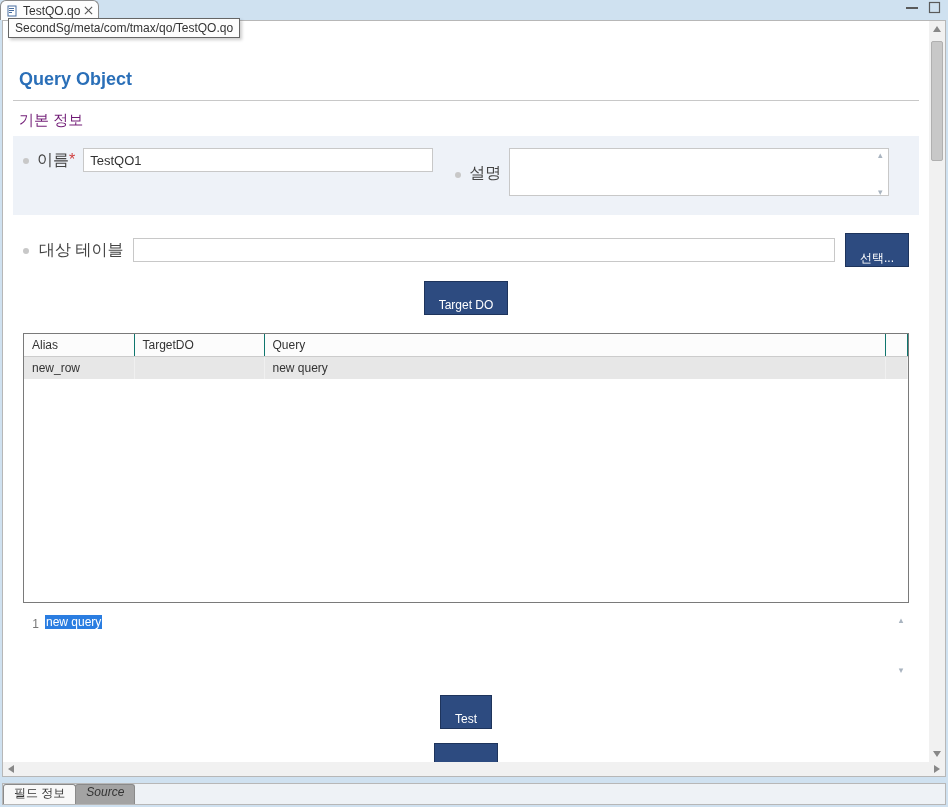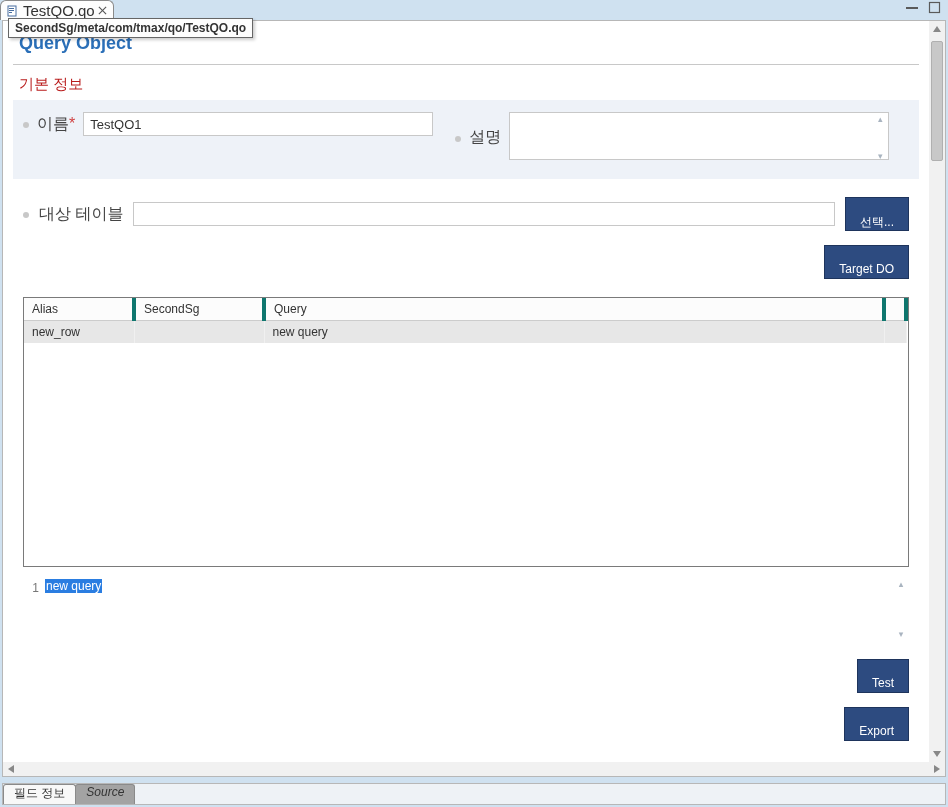--- a/index.html
+++ b/index.html
@@ -5,73 +5,73 @@
   * { box-sizing: border-box; margin: 0; padding: 0; }
   html, body { width: 948px; height: 807px; overflow: hidden; font-family: "Malgun Gothic", "Segoe UI", Arial, sans-serif; font-size: 12px; color: #333; background: #fff; }
 
   .app-shell { position: relative; width: 948px; height: 807px; background: #cfe1f0; }
 
   
   .tabbar { position: absolute; left: 0; top: 0; right: 0; height: 20px; background: #cfe1f0; display: flex; align-items: flex-end; }
   .tab { position: relative; height: 20px; background: #fdfdfd; border: 1px solid #8a8a8a; border-bottom: none; border-radius: 6px 6px 0 0; padding: 0 18px 0 6px; display: flex; align-items: center; gap: 4px; }
   .tab .file-icon { width: 12px; height: 12px; display: inline-block; }
   .tab .file-icon svg { width: 12px; height:12px; display:block; }
-  .tab-text { color: #333; font-size: 15px; }
+  .tab-text { color: #333; font-size: 12px; }
   .tab-close { position: absolute; right: 4px; top: 3px; width: 12px; height: 12px; display:flex; align-items:center; justify-content:center; color:#666; }
   .tab-close svg { width:9px; height:9px; }
 
   .titlebar-controls { position: absolute; right: 6px; top: 2px; display: flex; gap: 8px; align-items:center; }
   .titlebar-controls .ctl { width: 14px; height: 12px; display:flex; align-items:center; justify-content:center; }
   .titlebar-controls svg { display:block; }
 
   
-  .tooltip { position: absolute; left: 8px; top: 18px; background: #fdfdfd; border: 1px solid #666; padding: 2px 6px; font-size: 12px; color:#333; box-shadow: 2px 2px 3px rgba(0,0,0,0.2); z-index: 50; font-weight: bold; }
+  .tooltip { position: absolute; left: 8px; top: 18px; background: #fdfdfd; border: 1px solid #666; padding: 2px 6px; font-size: 12px; color:#333; box-shadow: 2px 2px 3px rgba(0,0,0,0.2); z-index: 50; }
 
   
   .content-wrap { position: absolute; left: 2px; top: 20px; right: 2px; bottom: 30px; background: #fff; border:1px solid #b7b7b7; }
   .content-scroll { position:absolute; left:0; top:0; right:16px; bottom:14px; overflow:hidden; }
   .vscroll { position:absolute; right:0; top:0; width:16px; bottom:14px; background:#f1f1f1; }
   .vscroll .thumb { position:absolute; top:20px; left:2px; right:2px; height:120px; background:#c8c8c8; border:1px solid #b0b0b0; border-radius:2px; }
   .vscroll .arrow { position:absolute; left:0; right:0; height:16px; display:flex; align-items:center; justify-content:center; }
   .vscroll .arrow.up{top:0;} .vscroll .arrow.down{bottom:0;}
   .hscroll-area { position:absolute; left:0; right:0; bottom:0; height:14px; background:#f1f1f1; display:flex; justify-content:space-between; align-items:center; }
   .hscroll-area .harrow { width:16px; height:14px; display:flex; align-items:center; justify-content:center; }
 
   
-  .page { padding: 0 10px; }
+  .page { padding: 0 10px; margin-top: 36px; }
   .page-title { color:#2a6fb8; font-size:18px; font-weight:bold; padding: 12px 6px 10px 6px; }
 
   .section { margin: 0 0 8px 0; }
-  .section-hdr { border-top: 1px solid #c8c8c8; padding: 10px 6px 6px 6px; color:#b91c1c; font-size:15px; }
+  .section-hdr { border-top: 1px solid #c8c8c8; padding: 10px 6px 6px 6px; color:#701a75; font-size:15px; }
   .section-body { background:#eef2f8; padding: 12px 10px 16px 10px; }
   .white-body { background:#fff; }
 
   .row { display:flex; align-items:flex-start; gap:10px; }
   .field { display:flex; align-items:center; gap:8px; }
   .bullet { width:6px; height:6px; border-radius:50%; background:#c8c8c8; flex:none; margin-top:2px;}
   .lbl { color:#444; font-size:16px; white-space:nowrap; }
   .req { color:#d04040; }
   input.text { height:24px; border:1px solid #c8c8c8; background:#fff; padding:0 6px; font-family:inherit; font-size:13px; color:#333; }
   .name-input { width: 350px; }
   textarea.desc { width:380px; height:48px; border:1px solid #c8c8c8; background:#fff; resize:none; font-family:inherit; font-size:13px; padding:4px 6px; }
   .desc-wrap{ position:relative; }
   .desc-scroll { position:absolute; right:2px; top:2px; bottom:2px; width:14px; display:flex; flex-direction:column; justify-content:space-between; align-items:center; pointer-events:none; }
   .chev { color:#a9b4c0; font-size:9px; }
 
   
   .q-body { padding: 10px 10px; }
   .target-row { display:flex; align-items:center; gap:10px; }
   .target-input { flex:1; }
   .btn { background:#2d4b80; color:#fff; border:1px solid #1e345c; height:26px; padding:16px 14px; font-family:inherit; font-size:12px; cursor:default; }
-  .btn-row-right { display:flex; justify-content:flex-end; margin-top:14px; }
+  .btn-row-right { display:flex; justify-content:center; margin-top:14px; }
   
   
   .query-table-wrap { border:1px solid #7a7a7a; margin-top:18px; height:270px; overflow:hidden; }
   table.query-table { width:100%; border-collapse:collapse; table-layout:fixed; }
-  table.query-table th { text-align:left; font-weight:normal; background:#fcfcfc; border-bottom:1px solid #ccc; border-right:4px solid #0f766e; padding:4px 8px; color:#333; height:20px; }
+  table.query-table th { text-align:left; font-weight:normal; background:#fcfcfc; border-bottom:1px solid #ccc; border-right:1px solid #0f766e; padding:4px 8px; color:#333; height:20px; }
   table.query-table td { padding:4px 8px; border-right:1px solid #f0f0f0; height:18px; }
   tr.selected-row td { background:#e7e7e7; }
   col.c-alias{width:110px;} col.c-do{width:130px;} col.c-query{width:auto;} col.c-end{width:22px;}
 
   
   .query-editor { margin-top:12px; position:relative; display:flex; }
   .gutter { width:22px; text-align:right; padding:2px 6px 0 0; color:#777; font-size:12px; }
   .editor-body { flex:1; min-height:60px; }
   .editor-line { display:inline-block; }
   .hl { background:#2a7de1; color:#fff; padding:0 1px; }
@@ -172,21 +172,21 @@
               <table class="query-table">
                 <colgroup>
                     <col class="c-alias">
                     <col class="c-do">
                     <col class="c-query">
                     <col class="c-end">
                   </colgroup>
                 <thead>
                   <tr>
                     <th>Alias</th>
-                    <th>SecondSg</th>
+                    <th>TargetDO</th>
                     <th>Query</th>
                     <th></th>
                   </tr>
                 </thead>
                 <tbody>
                   <tr class="selected-row">
                     <td>new_row</td>
                     <td></td>
                     <td>new query</td>
                     <td></td>

